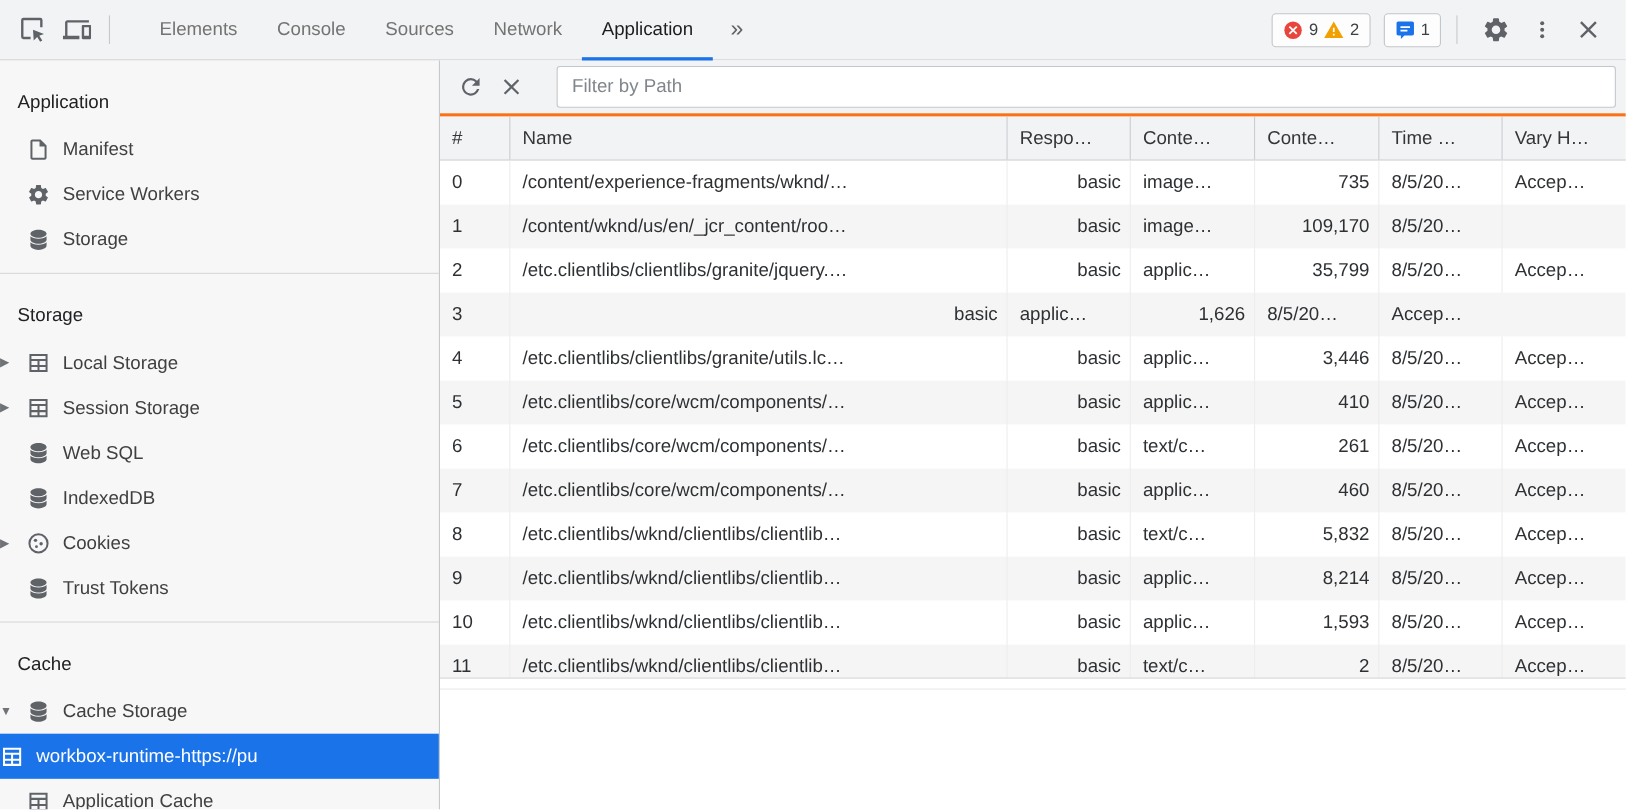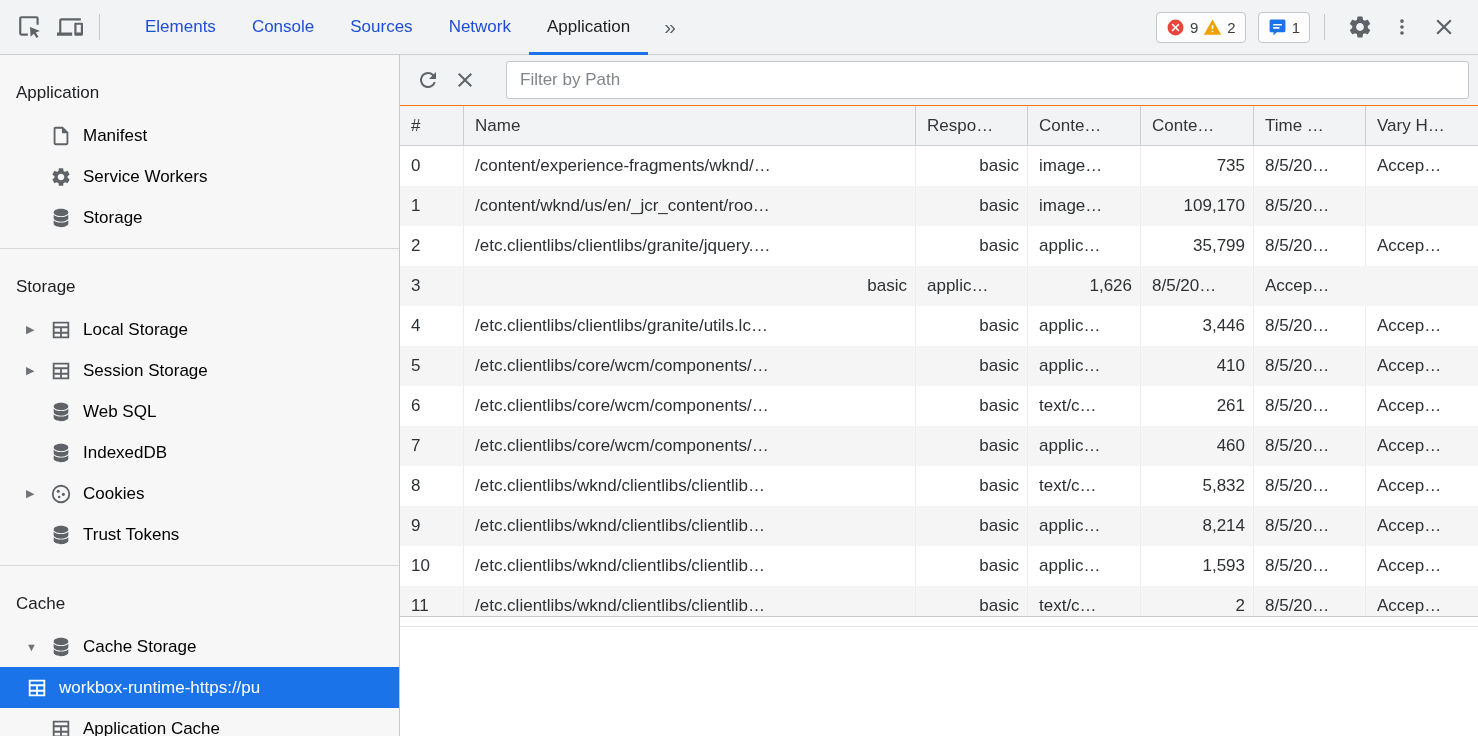--- a/index.html
+++ b/index.html
@@ -7,52 +7,52 @@
     font-family:"Liberation Sans","DejaVu Sans",sans-serif; color:#202124; }
 
   
   .tabbar { height:55px; display:flex; align-items:center; background:#f2f3f4;
     border-bottom:1px solid #cacdd1; }
   .tbicon { width:26px; height:26px; fill:#5f6368; flex:none; }
   .tbbtn { display:flex; align-items:center; justify-content:center; padding:0 7px; }
   .tbbtn.first { margin-left:10px; }
   .vsep { width:1px; height:26px; background:#c6c9cc; margin:0 9px; flex:none; }
   .tabs { display:flex; height:55px; margin-left:18px; }
-  .tab { padding:0 18px; line-height:53px; font-size:17px; color:#1d4ed8; position:relative; white-space:nowrap; }
+  .tab { padding:0 18px; line-height:53px; font-size:17px; color:#737373; position:relative; white-space:nowrap; }
   .tab.active { color:#1a1c1e; }
   .tab.active::after { content:""; position:absolute; left:0; right:0; bottom:0; height:3px;
     background:var(--accent,#1a73e8); }
   .more { font-size:21px; color:#5f6368; padding:0 16px; }
   .tb-spacer { flex:1; }
   .badge { display:flex; align-items:center; gap:5px; border:1px solid #c3c6ca; border-radius:4px;
     height:31px; padding:0 9px; margin-left:12px; background:#fdfdfd; }
   .badge .cnt { font-size:15px; color:#3c4043; }
   .bic { width:19px; height:19px; flex:none; }
   .right-icons { display:flex; align-items:center; margin:0 14px 0 6px; gap:4px; }
 
   
   .content { display:flex; height:681px; }
 
   
   .sidebar { width:400px; flex:none; background:#f7f7f7; border-right:1px solid #c6c9cc; overflow:hidden; }
   .section { padding:16px 0 10px; border-bottom:1px solid #d6d8da; }
   .section-title { height:44px; line-height:44px; padding-left:16px; font-size:17px; color:#202124; }
-  .item { height:41px; display:flex; align-items:center; padding-left:26px; font-size:17px;
-    color:#000000; white-space:nowrap; overflow:hidden; }
+  .item { height:41px; display:flex; align-items:center; font-size:17px;
+    color:#404040; white-space:nowrap; overflow:hidden; }
   .item .arrow { width:24px; flex:none; font-size:11px; color:#6f7276; }
   .arrow.r::before { content:"▶"; }
   .arrow.d::before { content:"▼"; }
   .item .sic { width:22px; height:22px; margin-right:11px; fill:#5f6368; flex:none; }
   .item.child { }
   .item.selected { background:var(--selection_bg,#1a73e8); color:var(--selection_text,#fff); }
   .item.selected .sic { fill:#fff; }
 
   
   .main { flex:1; display:flex; flex-direction:column; background:#fff; min-width:0; }
-  .filterbar { height:51px; flex:none; background:#f2f3f4; border-bottom:1px solid #f97316;
+  .filterbar { height:51px; flex:none; background:#f2f3f4; border-bottom:3px solid #f97316;
     display:flex; align-items:center; padding:0 9px 0 16px; }
   .fbtn { display:flex; align-items:center; justify-content:center; padding:0 13px 0 0; }
   .fic { width:24px; height:24px; fill:#5f6368; }
   .filter-input { flex:1; height:38px; margin-left:16px; border:1px solid #c3c6ca; border-radius:3px;
     background:#fff; font-size:17px; color:#202124; padding:0 13px;
     font-family:"Liberation Sans","DejaVu Sans",sans-serif; outline:none; }
   .filter-input::placeholder { color:#80868b; }
 
   :root { --cols: 64px 452px 112px 113px 113px 112px 1fr; }
   .thead { display:grid; grid-template-columns:var(--cols); height:40px; flex:none;

